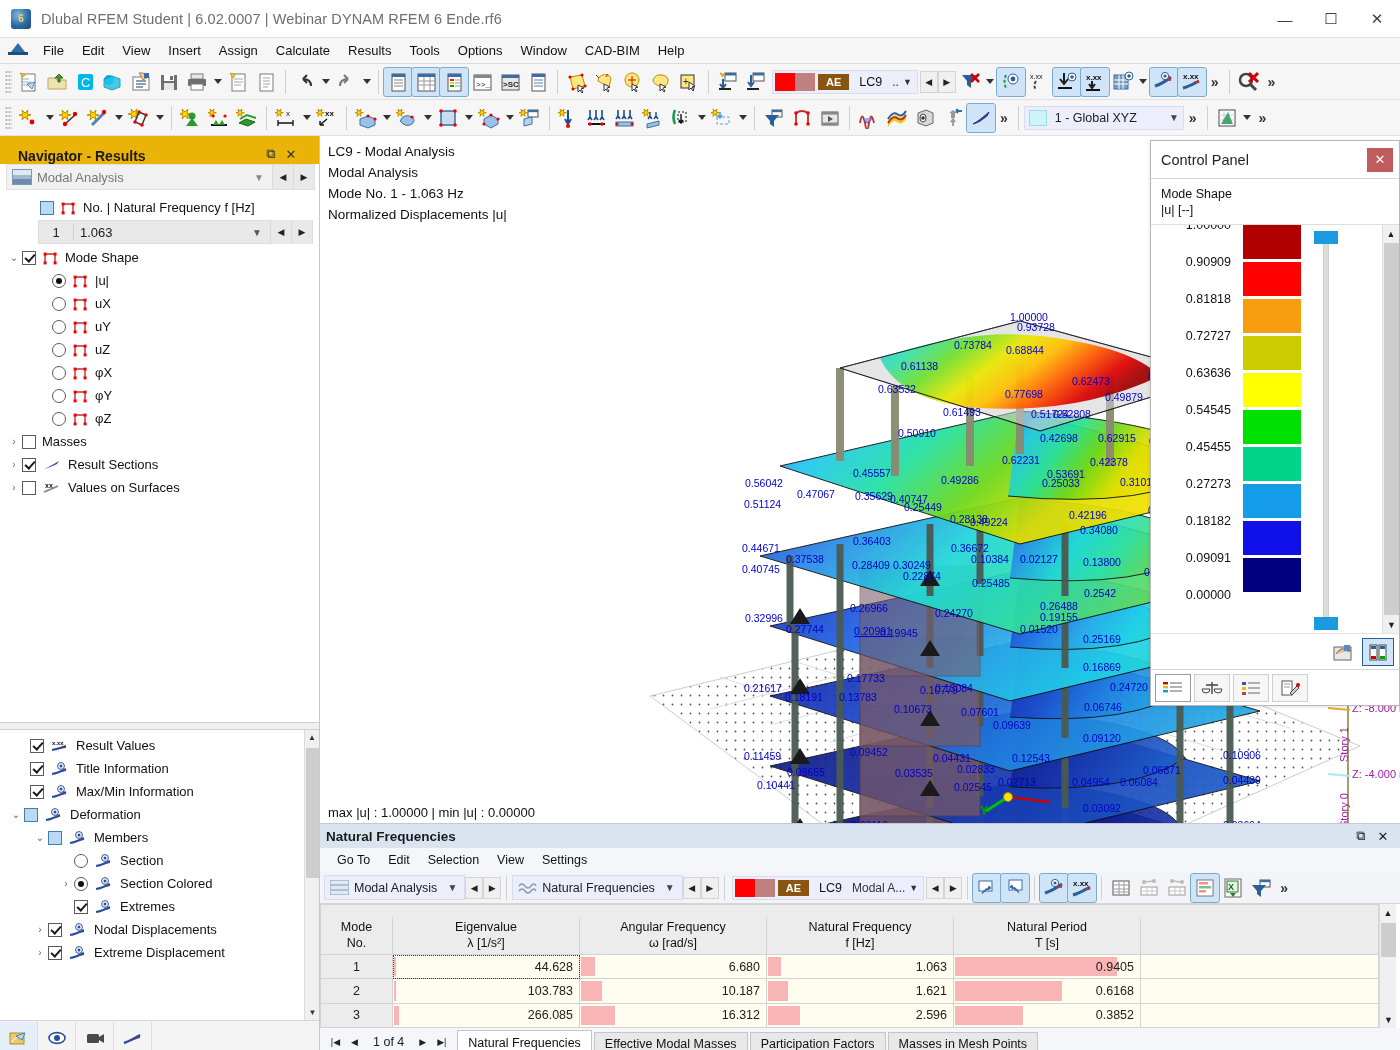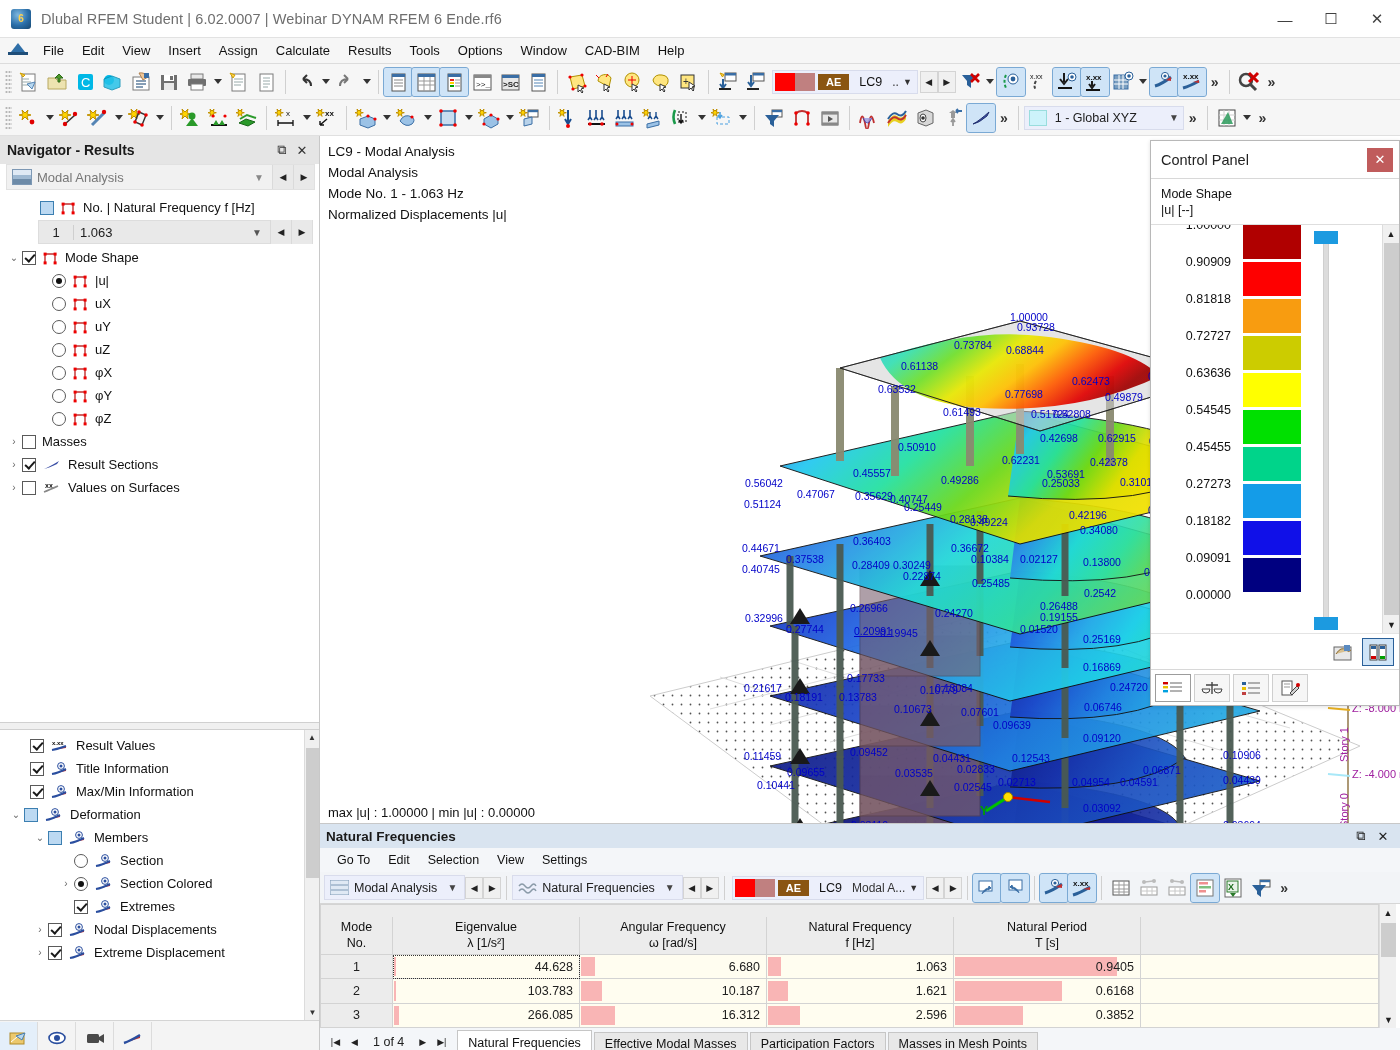--- a/index.html
+++ b/index.html
@@ -114,22 +114,22 @@
 
   
   .body-row { display: flex; height: 918px; }
 
   
   .navigator {
     width: 320px; background: #ffffff; border-right: 1px solid #c8c8c8;
     display: flex; flex-direction: column;
   }
   .nav-header {
-    height: 28px; display: flex; align-items: center; padding: 0 7px;
-    background: #e5e5e5;
+    height: 28px; display: flex; align-items: flex-end; padding: 0 18px;
+    background: #eab308;
   }
   .nav-title { font-size: 14px; font-weight: bold; color: #1a1a1a; flex: 1; }
   .nav-hbtn { width: 20px; height: 20px; display:flex;align-items:center;justify-content:center; color:#333; font-size: 13px;}
   .nav-combo {
     display: flex; align-items: center; height: 26px; margin: 0 4px 0 6px;
     background: #f1f1f1; border: 1px solid #e1e1e1;
   }
   .nav-combo .ico {
     width: 20px; height: 16px; margin: 0 5px; flex: none;
     background: linear-gradient(#dfe9f4 0 33%, #9fb9d2 33% 66%, #6d8ba8 66% 100%);
@@ -1403,21 +1403,21 @@
             <div class="lbl" style="left: 581px; top: 224px;">0.61138</div>
             <div class="lbl" style="left: 752px; top: 239px;">0.62473</div>
             <div class="lbl" style="left: 828px; top: 234px;">0.76049</div>
             <div class="lbl" style="left: 862px; top: 234px;">0.80459</div>
             <div class="lbl" style="left: 558px; top: 247px;">0.63532</div>
             <div class="lbl" style="left: 685px; top: 252px;">0.77698</div>
             <div class="lbl" style="left: 785px; top: 255px;">0.49879</div>
             <div class="lbl" style="left: 623px; top: 270px;">0.61493</div>
             <div class="lbl" style="left: 711px; top: 272px;">0.51724</div>
             <div class="lbl" style="left: 733px; top: 272px;">0.52808</div>
-            <div class="lbl" style="left: 578px; top: 305px;">0.50910</div>
+            <div class="lbl" style="left: 578px; top: 291px;">0.50910</div>
             <div class="lbl" style="left: 720px; top: 296px;">0.42698</div>
             <div class="lbl" style="left: 778px; top: 296px;">0.62915</div>
             <div class="lbl" style="left: 829px; top: 299px;">0.63814</div>
             <div class="lbl" style="left: 909px; top: 285px;">0.67532</div>
             <div class="lbl" style="left: 682px; top: 318px;">0.62231</div>
             <div class="lbl" style="left: 770px; top: 320px;">0.42378</div>
             <div class="lbl" style="left: 425px; top: 341px; text-align: center;">0.56042</div>
             <div class="lbl" style="left: 533px; top: 331px;">0.45557</div>
             <div class="lbl" style="left: 621px; top: 338px;">0.49286</div>
             <div class="lbl" style="left: 727px; top: 332px;">0.53691</div>
@@ -1483,21 +1483,21 @@
             <div class="lbl" style="left: 530px; top: 610px;">0.09452</div>
             <div class="lbl" style="left: 613px; top: 616px;">0.04431</div>
             <div class="lbl" style="left: 637px; top: 627px;">0.02833</div>
             <div class="lbl" style="left: 467px; top: 630px;">0.09655</div>
             <div class="lbl" style="left: 575px; top: 631px;">0.03535</div>
             <div class="lbl" style="left: 437px; top: 643px;">0.10441</div>
             <div class="lbl" style="left: 634px; top: 645px;">0.02545</div>
             <div class="lbl" style="left: 678px; top: 640px;">0.02713</div>
             <div class="lbl" style="left: 692px; top: 616px;">0.12543</div>
             <div class="lbl" style="left: 752px; top: 640px;">0.04954</div>
-            <div class="lbl" style="left: 800px; top: 640px;">0.04591</div>
+            <div class="lbl" style="left: 800px; top: 640px;">0.06084</div>
             <div class="lbl" style="left: 823px; top: 628px;">0.06871</div>
             <div class="lbl" style="left: 903px; top: 613px;">0.10906</div>
             <div class="lbl" style="left: 903px; top: 638px;">0.04439</div>
             <div class="lbl" style="left: 763px; top: 666px;">0.03092</div>
             <div class="lbl" style="left: 531px; top: 683px;">0.03110</div>
             <div class="lbl" style="left: 903px; top: 683px;">0.03694</div>
           </div>
 
         <div class="vp-footer">max |u| : 1.00000 | min |u| : 0.00000</div>
 

